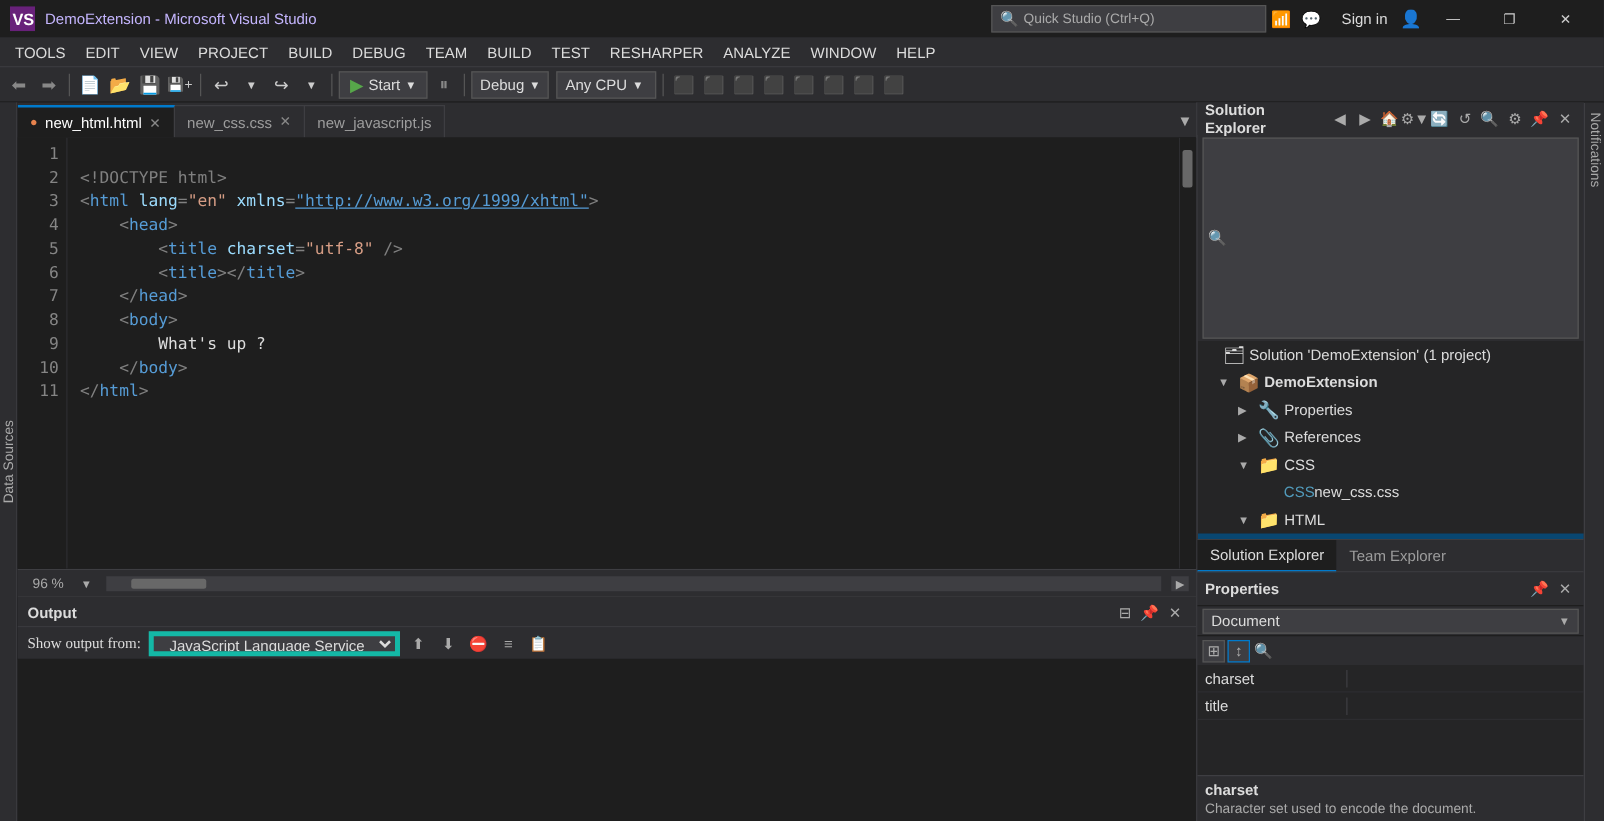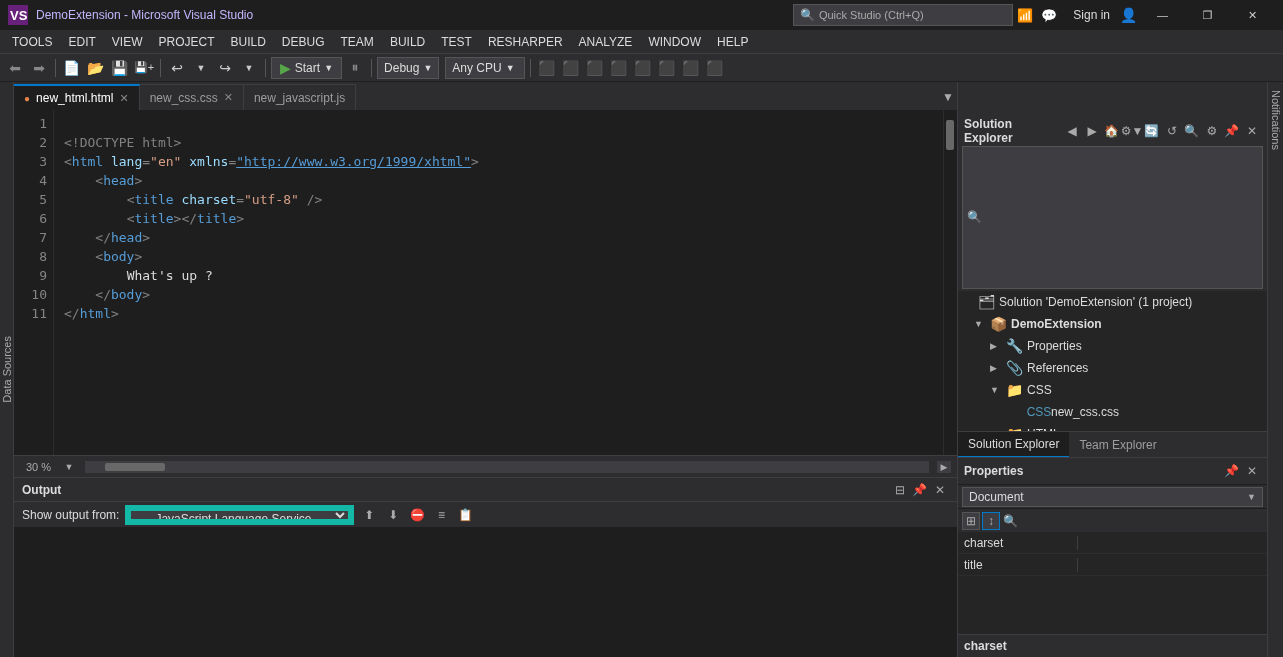--- a/index.html
+++ b/index.html
@@ -43,28 +43,28 @@
     #code-content { flex: 1; font-family: 'Consolas', monospace; font-size: 13px; line-height: 19px; padding: 4px 0 0 10px; overflow: auto; color: #dcdcdc; white-space: pre; }
     
     #editor-right-margin { width: 14px; background: #1e1e1e; position: relative; }
     #editor-zoom { display: flex; align-items: center; color: #aaa; font-size: 11px; padding: 0 6px; gap: 4px; }
 
     
     #output-panel { height: 180px; background: #1e1e1e; border-top: 1px solid #3e3e42; display: flex; flex-direction: column; }
     #output-header { display: flex; align-items: center; background: #2d2d30; height: 24px; padding: 0 8px; border-bottom: 1px solid #3e3e42; gap: 8px; }
     .panel-btn { width: 18px; height: 18px; display: flex; align-items: center; justify-content: center; color: #aaa; cursor: pointer; font-size: 12px; }
     #output-toolbar { display: flex; align-items: center; background: #2d2d30; height: 26px; padding: 0 8px; gap: 6px; border-bottom: 1px solid #1e1e1e; }
-    .output-select { background: #3e3e42; border: 6px solid #14b8a6; color: #dcdcdc; font-size: 12px; height: 20px; padding: 0 20px; }
+    .output-select { background: #3e3e42; border: 4px solid #14b8a6; color: #dcdcdc; font-size: 12px; height: 20px; padding: 0 8px; text-align: right; }
     #output-content { flex: 1; overflow: auto; padding: 4px 8px; font-family: 'Consolas', monospace; font-size: 12px; color: #dcdcdc; position: relative; }
 
     
     #right-panel { width: 310px; display: flex; flex-direction: column; background: #2d2d30; border-left: 1px solid #3e3e42; }
 
     
-    #solution-explorer { flex: 1; display: flex; flex-direction: column; margin-top: 36px; }
+    #solution-explorer { flex: 1; display: flex; flex-direction: column; }
     #se-header { display: flex; align-items: center; background: #2d2d30; height: 26px; padding: 0 6px; }
     #se-search { display: flex; align-items: center; background: #3e3e42; border: 1px solid #555; height: 22px; margin: 2px 4px; flex: 1; }
     #se-search input { background: transparent; border: none; color: #dcdcdc; font-size: 12px; flex: 1; outline: none; padding: 0 4px; }
     #se-search .search-icon { color: #aaa; padding: 0 4px; }
     #se-tree { flex: 1; overflow-y: auto; background: #252526; }
     .tree-item { display: flex; align-items: center; height: 22px; padding-left: 4px; cursor: pointer; color: #dcdcdc; font-size: 12px; white-space: nowrap; }
     .tree-item.selected { background: #094771; }
     .tree-item .arrow { width: 16px; font-size: 9px; color: #aaa; flex-shrink: 0; }
     .tree-item .icon { width: 18px; height: 16px; display: flex; align-items: center; justify-content: center; flex-shrink: 0; font-size: 12px; margin-right: 3px; }
     .icon-solution { color: #dcdcdc; }
@@ -223,39 +223,39 @@
 
       <div id="editor-right-margin" style="width:14px;background:#1e1e1e;position:relative;border-left:1px solid #2d2d30;">
         <div style="position:absolute;right:2px;top:10px;width:10px;height:4px;background:#57a64a;"></div>
         <div style="width:12px;height:100%;background:#1e1e1e;position:relative;">
           <div style="width:8px;height:30px;background:#686868;position:absolute;top:10px;left:2px;border-radius:2px;"></div>
         </div>
       </div>
     </div>
 
     <div id="editor-zoom" style="display:flex;align-items:center;background:#2d2d30;height:22px;border-top:1px solid #3e3e42;">
-      <span style="color:#aaa;font-size:11px;padding:0 6px;">30 %</span>
+      <span style="color:#aaa;font-size:11px;padding:0 6px;">96 %</span>
       <div style="width:16px;height:16px;display:flex;align-items:center;justify-content:center;color:#aaa;font-size:9px;">▼</div>
       <div style="flex:1;height:12px;background:#3e3e42;margin:0 4px;position:relative;">
         <div style="height:8px;width:60px;background:#686868;position:absolute;top:2px;left:20px;border-radius:2px;"></div>
       </div>
       <div style="width:14px;height:12px;background:#3e3e42;display:flex;align-items:center;justify-content:center;color:#aaa;font-size:9px;">▶</div>
     </div>
 
     <div id="output-panel">
       <div id="output-header">
         <span style="font-size:12px;font-weight:600;color:#dcdcdc;">Output</span>
         <div style="margin-left:auto;display:flex;gap:2px;">
           <div class="panel-btn">⊟</div>
           <div class="panel-btn">📌</div>
           <div class="panel-btn">✕</div>
         </div>
       </div>
       <div id="output-toolbar">
-        <span style="font-size:12px;color:#dcdcdc;">Show output from:</span>
+        <span style="font-size:12px;color:#dcdcdc;font-family:Liberation Serif, serif;">Show output from:</span>
         <select class="output-select">
           <option>JavaScript Language Service</option>
         </select>
         <div class="panel-btn">⬆</div>
         <div class="panel-btn">⬇</div>
         <div class="panel-btn">⛔</div>
         <div class="panel-btn">≡</div>
         <div class="panel-btn">📋</div>
       </div>
     </div>
@@ -363,20 +363,21 @@
           <span class="prop-name">charset</span>
           <span class="prop-value"></span>
         </div>
         <div class="prop-row">
           <span class="prop-name">title</span>
           <span class="prop-value"></span>
         </div>
       </div>
       <div id="prop-desc">
         <div style="font-size:12px;font-weight:600;color:#dcdcdc;">charset</div>
+        <div style="font-size:11px;color:#aaa;margin-top:2px;">Character set used to encode the document.</div>
       </div>
     </div>
   </div>
 
   <div id="right-vert-tab">
     <div class="vt-item">Notifications</div>
   </div>
 </div>
 
 </body></html>

